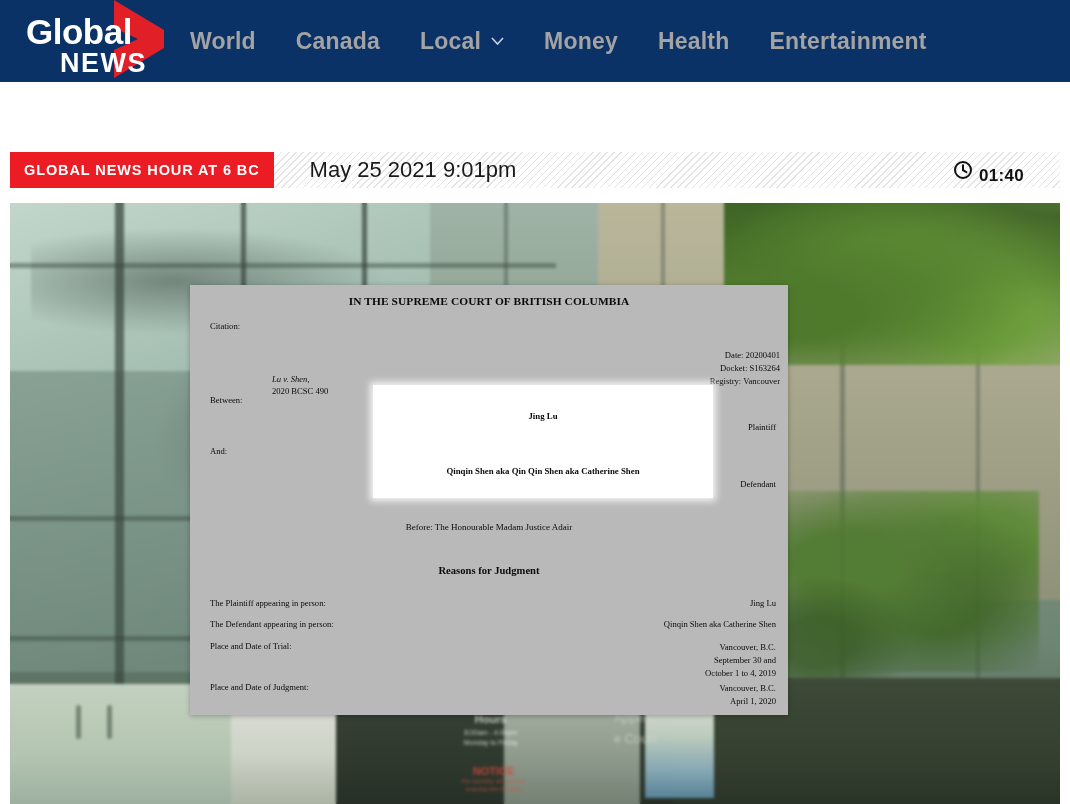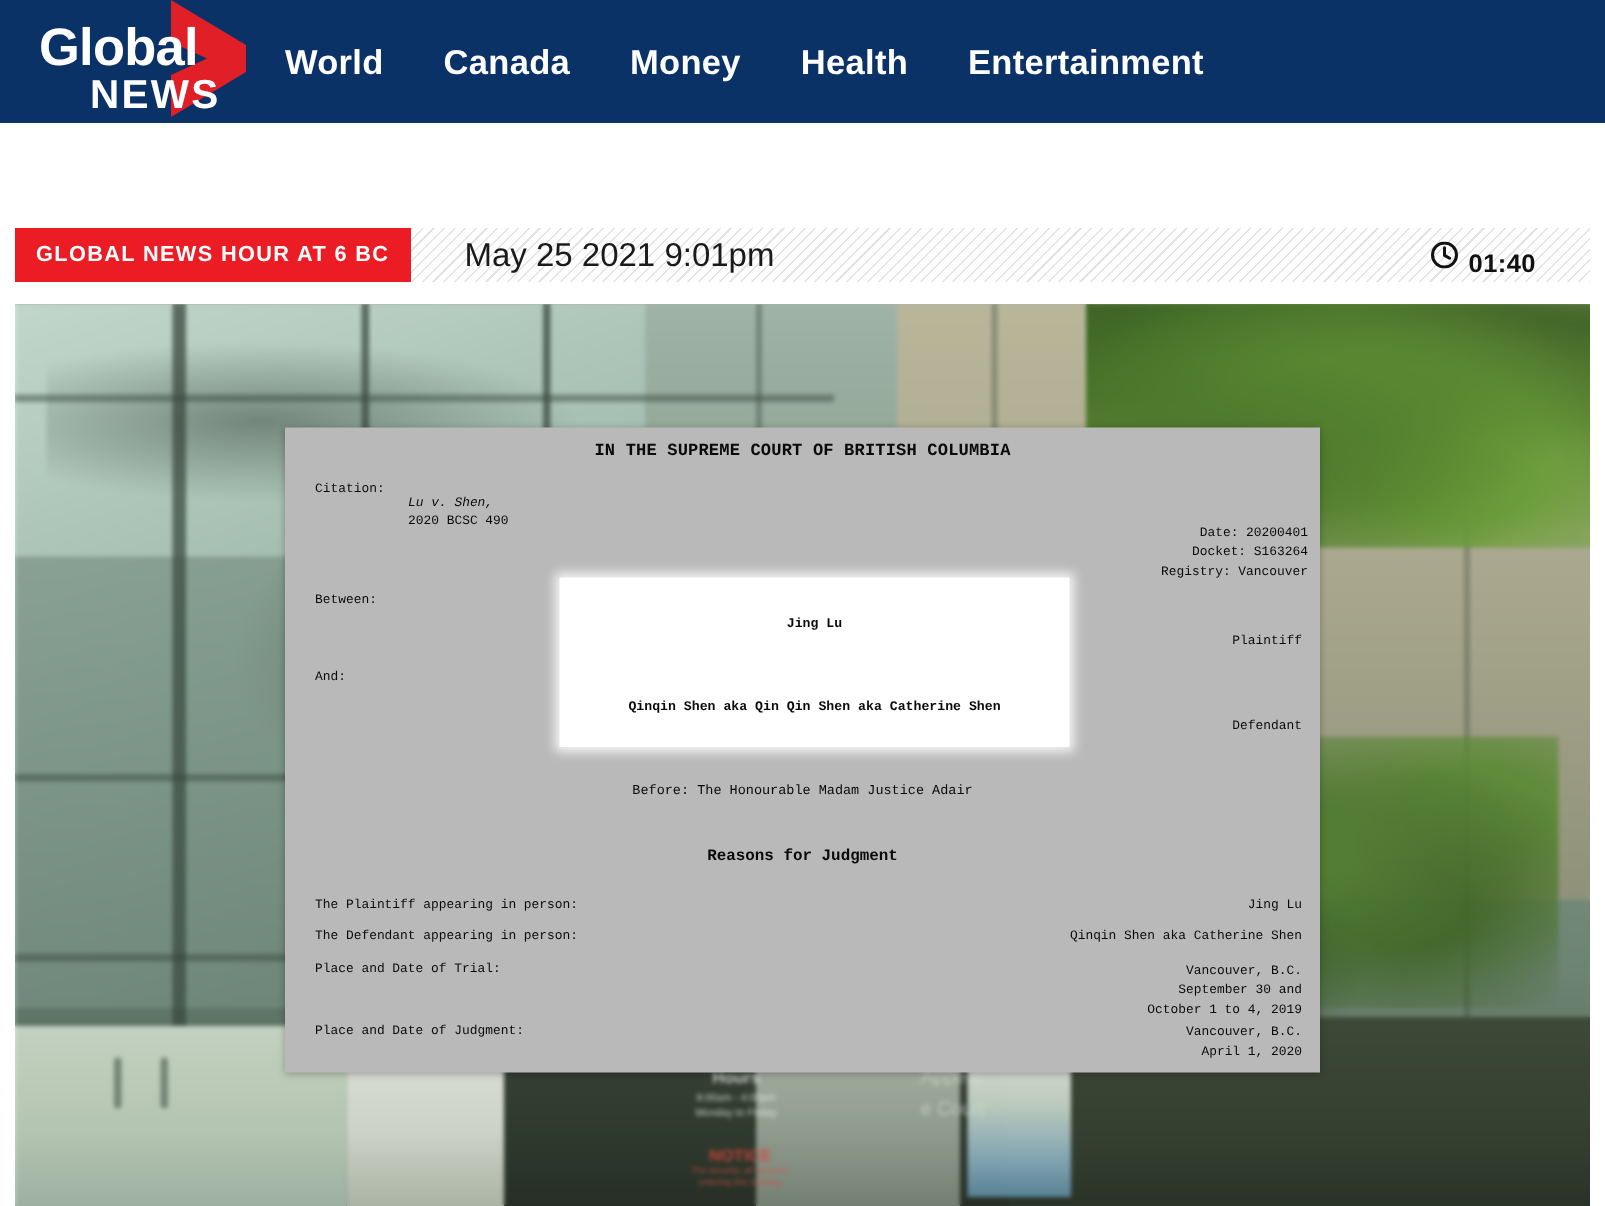--- a/index.html
+++ b/index.html
@@ -60,21 +60,21 @@
 
   .nav-links {
     display: flex;
     align-items: center;
     height: 82px;
     white-space: nowrap;
     flex: 1 1 auto;
     overflow: hidden;
   }
   .nav-item {
-    color: #ffffff;
+    color: #a3a3a3;
     font-size: 23px;
     font-weight: bold;
     letter-spacing: 0.2px;
     padding: 0 20px;
     line-height: 82px;
     display: inline-flex;
     align-items: center;
     cursor: pointer;
     white-space: nowrap;
   }
@@ -340,41 +340,41 @@
     position: absolute; inset: 0;
     backdrop-filter: blur(1.4px);
     pointer-events: none;
   }
 
   
   .doc {
     position: absolute;
     left: 180px;
     top: 82px;
-    width: 690px;
+    width: 598px;
     height: 430px;
     background: #b9b9b9;
     color: #0a0a0a;
-    font-family: Liberation Mono, monospace;
+    font-family: Liberation Serif, serif;
     font-size: 8.6px;
     box-shadow: 0 1px 5px rgba(0,0,0,0.28);
   }
   .doc-title {
     position: absolute;
     left: 0; right: 0;
     top: 10px;
     text-align: center;
     font-size: 11.4px;
     font-weight: bold;
     letter-spacing: 0.1px;
   }
   .doc-row { position: absolute; }
   .lbl-citation { left: 20px; top: 36px; }
   .citation-val  { left: 82px; top: 44px; line-height: 1.45; }
-  .citation-val .ital { font-style: italic; display: block; }
+  .citation-val .ital { font-style: italic; display: block; margin-top: 44px; }
 
   .doc-right-meta {
     position: absolute;
     right: 8px; top: 64px;
     text-align: right;
     line-height: 1.5;
   }
 
   .lbl-between { left: 20px; top: 110px; }
   .lbl-and     { left: 20px; top: 161px; }
@@ -447,20 +447,26 @@
     <div class="brand-global">Global</div>
     <div class="brand-news">NEWS</div>
   </div>
 
   <nav class="nav-links">
     <a class="nav-item">
       <span>World</span>
     </a>
     <a class="nav-item">
       <span>Canada</span>
+    </a>
+    <a class="nav-item">
+      <span>Local</span>
+      <svg class="caret" viewBox="0 0 13 8">
+        <path d="M1 1 L6.5 7 L12 1" fill="none" stroke="#c9d3e2" stroke-width="1.6"></path>
+      </svg>
     </a>
     <a class="nav-item">
       <span>Money</span>
     </a>
     <a class="nav-item">
       <span>Health</span>
     </a>
     <a class="nav-item">
       <span>Entertainment</span>
     </a>

